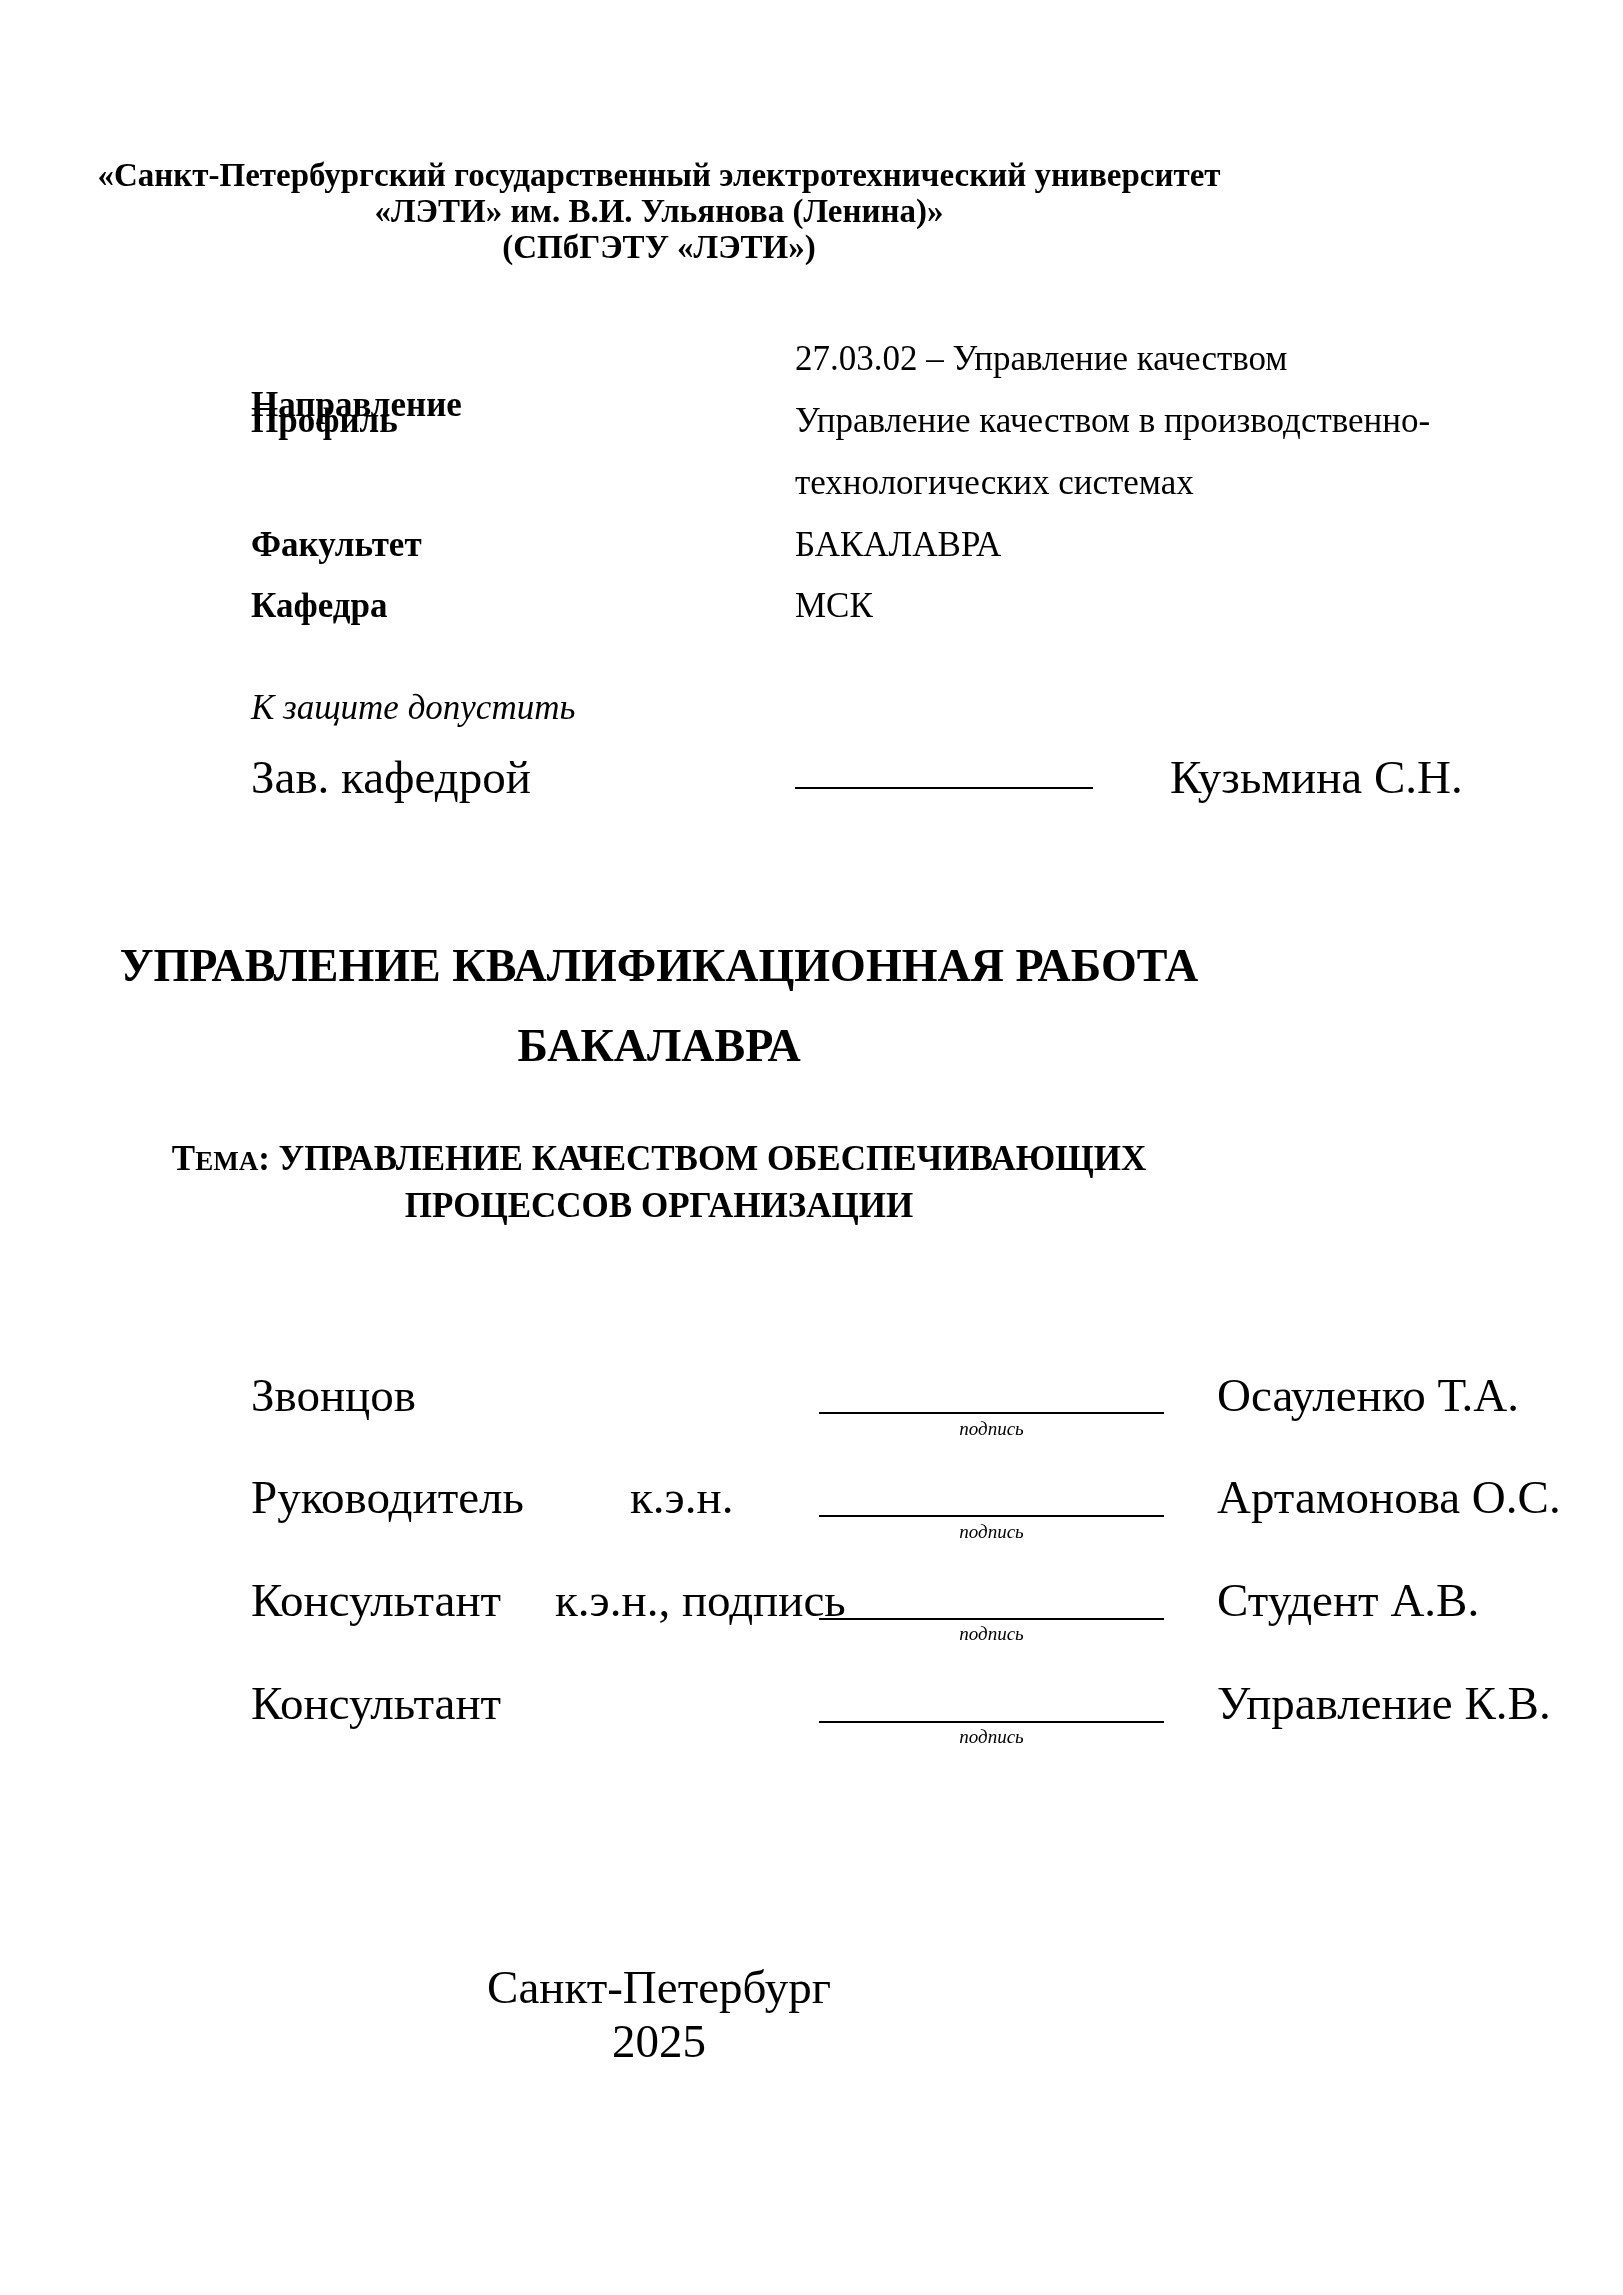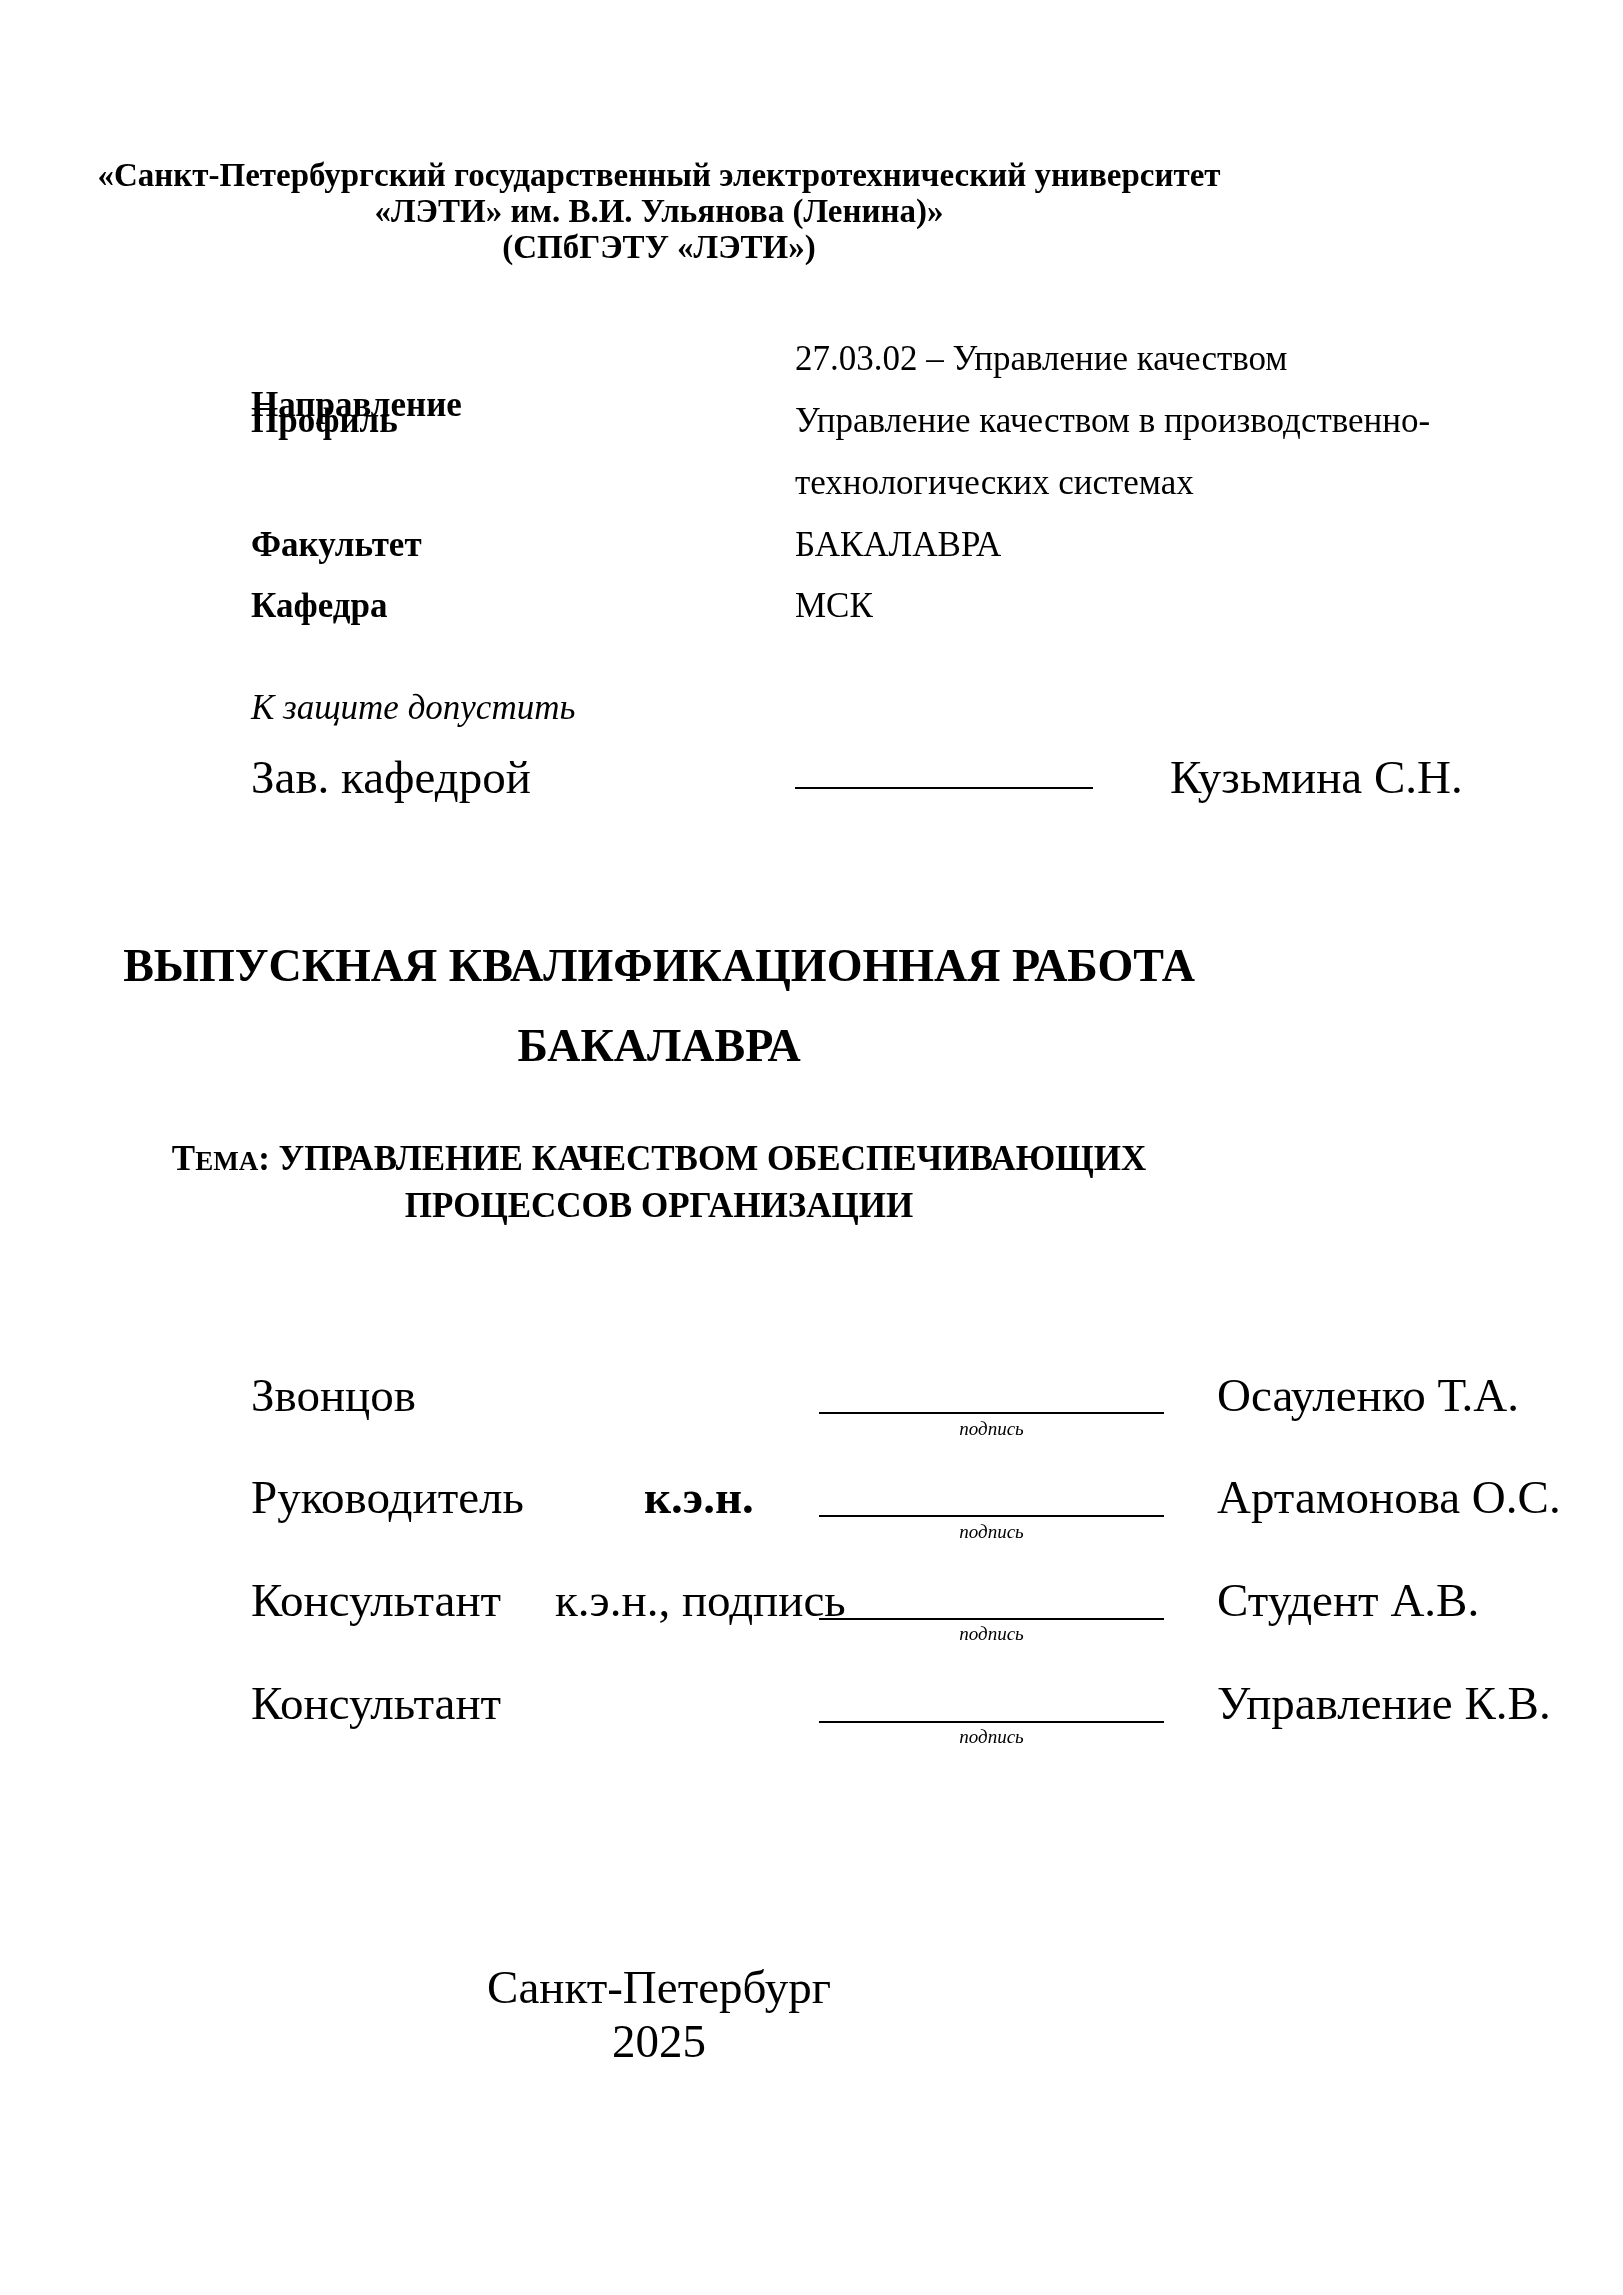--- a/index.html
+++ b/index.html
@@ -39,38 +39,38 @@
 
   <div class="abs lbl" style="left:251px; top:586px;">Кафедра</div>
   <div class="abs val" style="left:795px; top:586px;">МСК</div>
 </div>
 
 <div class="abs ital" style="left:251px; top:688px;">К защите допустить</div>
 <div class="abs txt" style="left:251px; top:750px;">Зав. кафедрой</div>
 <div class="sigline" style="left:795px; top:787px; width:298px;"></div>
 <div class="abs txt" style="left:1170px; top:750px;">Кузьмина С.Н.</div>
 
-<div class="abs center title" style="top:939px;">ВЫПУСКНАЯ КВАЛИФИКАЦИОННАЯ РАБОТА</div>
+<div class="abs center title" style="top:939px;">УПРАВЛЕНИЕ КВАЛИФИКАЦИОННАЯ РАБОТА</div>
 <div class="abs center title" style="top:1019px;">БАКАЛАВРА</div>
 
 <div class="abs center topic" style="top:1138px;">
   <span class="sc-big">Т</span><span class="sc-small">ЕМА</span><span>:</span><span> УПРАВЛЕНИЕ КАЧЕСТВОМ ОБЕСПЕЧИВАЮЩИХ</span>
 </div>
 <div class="abs center topic" style="top:1185px;">ПРОЦЕССОВ ОРГАНИЗАЦИИ</div>
 
 <div>
 
   <div class="abs txt" style="left:251px; top:1368px;">Звонцов</div>
   <div class="abs txt" style="left:630px; top:1368px;"></div>
   <div class="sigline" style="left:819px; top:1412px; width:345px;"></div>
   <div class="podpis" style="left:819px; top:1418px;">подпись</div>
   <div class="abs txt" style="left:1217px; top:1368px;">Осауленко Т.А.</div>
 
   <div class="abs txt" style="left:251px; top:1470px;">Руководитель</div>
-  <div class="abs txt" style="left:644px; top:1470px;font-weight:bold;">к.э.н.</div>
+  <div class="abs txt" style="left:630px; top:1470px;">к.э.н.</div>
   <div class="sigline" style="left:819px; top:1515px; width:345px;"></div>
   <div class="podpis" style="left:819px; top:1521px;">подпись</div>
   <div class="abs txt" style="left:1217px; top:1470px;">Артамонова О.С.</div>
 
   <div class="abs txt" style="left:251px; top:1573px;">Консультант</div>
   <div class="abs txt" style="left:555px; top:1573px;">к.э.н., подпись</div>
   <div class="sigline" style="left:819px; top:1618px; width:345px;"></div>
   <div class="podpis" style="left:819px; top:1623px;">подпись</div>
   <div class="abs txt" style="left:1217px; top:1573px;">Студент А.В.</div>
 

